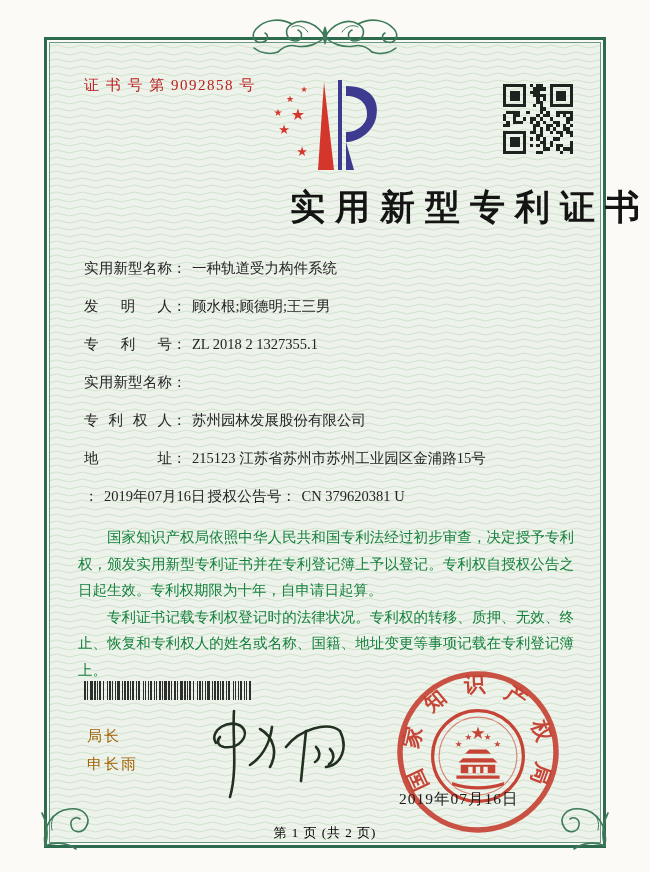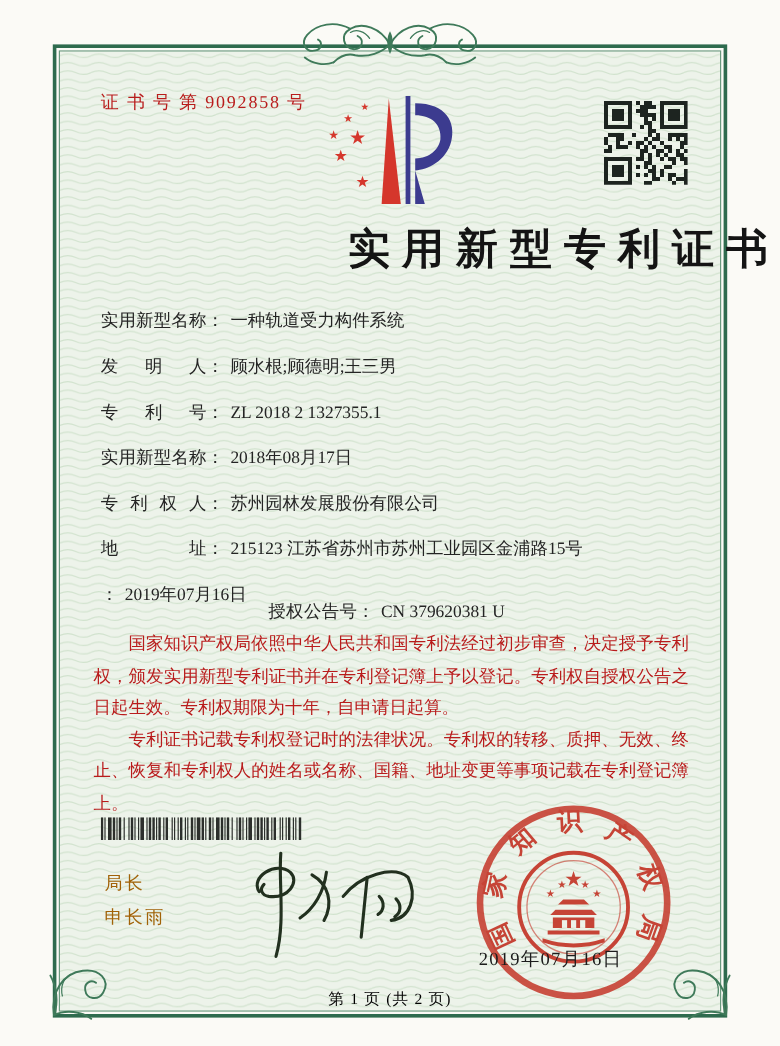--- a/index.html
+++ b/index.html
@@ -32,25 +32,25 @@
 
   .title { position:absolute; left:0; top:184px; width:100%; text-align:right;
     font-size:35px; font-weight:bold; letter-spacing:10px; color:#141414;
     text-indent:10px; }
 
   .fields { position:absolute; left:84px; top:256px; width:490px; }
   .row { display:flex; height:38px; line-height:24px; font-size:14.5px; color:#242424; }
   .row .lbl { display:inline-block; width:88px; text-align:justify; text-align-last:justify; }
   .row .colon { width:14px; }
   .row .val { margin-left:6px; white-space:nowrap; }
-  .row .pair2 { display:flex; margin-left:18px;align-items:flex-end; }
+  .row .pair2 { display:flex; margin-left:2px; }
   .row .lbl2 { display:inline-block; width:74px; text-align:justify; text-align-last:justify; }
 
   .notice { position:absolute; left:78px; top:524px; width:496px;
-    font-size:14.5px; line-height:26.5px; color:#b91c1c; }
+    font-size:14.5px; line-height:26.5px; color:#15803d; }
   .notice p { text-indent:2em; text-align:justify; }
 
   .barcode { position:absolute; left:84px; top:681px; width:170px; height:19px; }
 
   .officer { position:absolute; left:87px; top:727px; font-size:15px;
     color:#a16207; letter-spacing:2px; }
   .officer .name { margin-top:9px;text-align:center; }
 
   .signature { position:absolute; left:190px; top:703px; width:162px; height:102px; }
 
@@ -149,21 +149,20 @@
           <span class="val">顾水根;顾德明;王三男</span>
       </div>
       <div class="row">
         <span class="lbl">专利号</span>
           <span class="colon">：</span>
           <span class="val">ZL 2018 2 1327355.1</span>
       </div>
       <div class="row">
         <span class="lbl">实用新型名称</span>
           <span class="colon">：</span>
-          <span class="val">2018年08月17日</span>
       </div>
       <div class="row">
         <span class="lbl">专利权人</span>
           <span class="colon">：</span>
           <span class="val">苏州园林发展股份有限公司</span>
       </div>
       <div class="row">
         <span class="lbl">地址</span>
           <span class="colon">：</span>
           <span class="val">215123 江苏省苏州市苏州工业园区金浦路15号</span>

